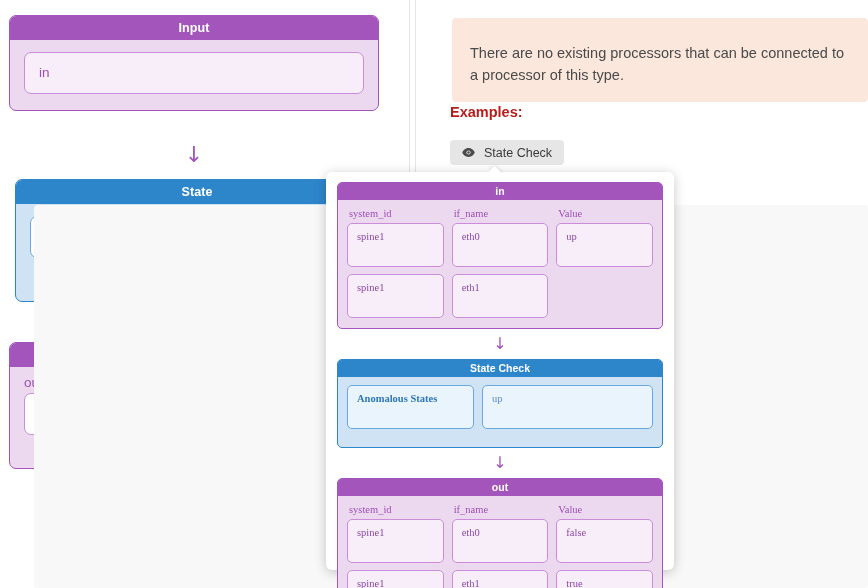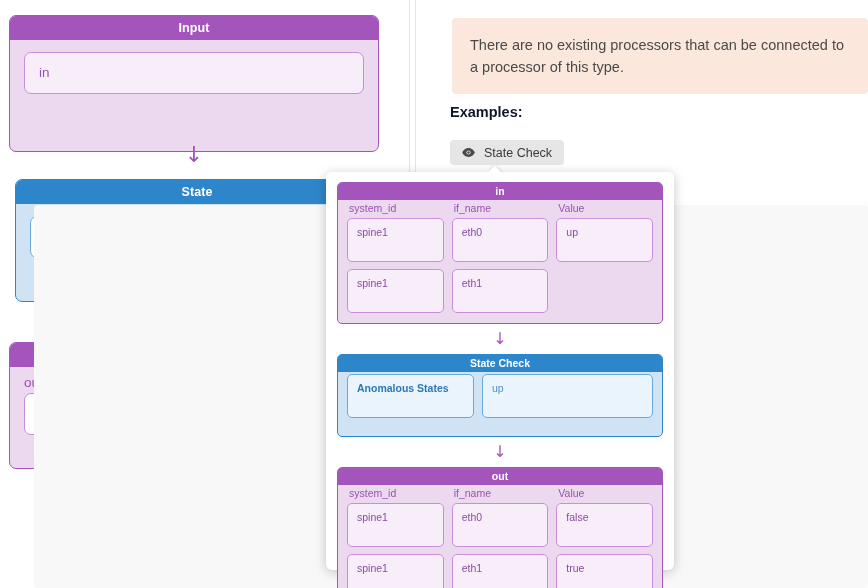--- a/index.html
+++ b/index.html
@@ -129,33 +129,33 @@
   .right-pane {
     position: absolute;
     left: 416px; top: 0;
     width: 452px; height: 588px;
     background: #ffffff;
   }
   .alert-box {
     position: absolute;
     left: 36px; top: 18px;
     width: 416px;
-    padding: 16px 18px 16px 18px;
+    padding: 24px 18px 16px 18px;
     background: #fbe7dc;
     border-radius: 4px;
     color: #4a4a4a;
     font-size: 14.5px;
     line-height: 22px;
   }
   .examples-label {
     position: absolute;
     left: 34px; top: 104px;
     font-size: 14.5px;
     font-weight: bold;
-    color: #0f172a;
+    color: #b91c1c;
   }
   .chip {
     position: absolute;
     left: 34px; top: 140px;
     height: 25px;
     padding: 0 12px;
     background: #e6e6e6;
     border-radius: 4px;
     display: flex;
     align-items: center;
@@ -221,21 +221,21 @@
   .mini-head {
     height: 17px;
     line-height: 17px;
     text-align: center;
     font-size: 10.5px;
     font-weight: bold;
     color: #ffffff;
   }
   .mini-head.purple { background: #a355bc; }
   .mini-head.blue   { background: #2e86ca; }
-  .mini-body { padding: 2px 9px 10px 9px; }
+  .mini-body { padding: 8px 9px 10px 9px; font-family: Liberation Serif, serif; }
 
   .mini-grid { display: flex; gap: 8px; }
   .mini-col { flex: 1; min-width: 0; }
   .mini-col-label {
     font-size: 10.5px;
     color: #9b51b4;
     margin-bottom: 4px;
     padding-left: 2px;
   }
   .mini-box {
@@ -273,21 +273,21 @@
     font-family: "DejaVu Sans", sans-serif;
   }
 </style>
 </head>
 <body>
 
 <div id="root">
 
   <div class="left-pane">
 
-    <div class="node-card purple" style="left:9px; top:15px; width:370px; height:137px;">
+    <div class="node-card purple" style="left:9px; top:15px; width:370px; height:96px;">
       <div class="node-head purple">Input</div>
       <div class="node-body">
         <div class="field-box">in</div>
       </div>
     </div>
 
     <div class="arrow-down" style="left:182px; top:144px;">↓</div>
 
     <div class="node-card blue" style="left:15px; top:179px; width:364px; height:123px;">
       <div class="node-head blue">State</div>

